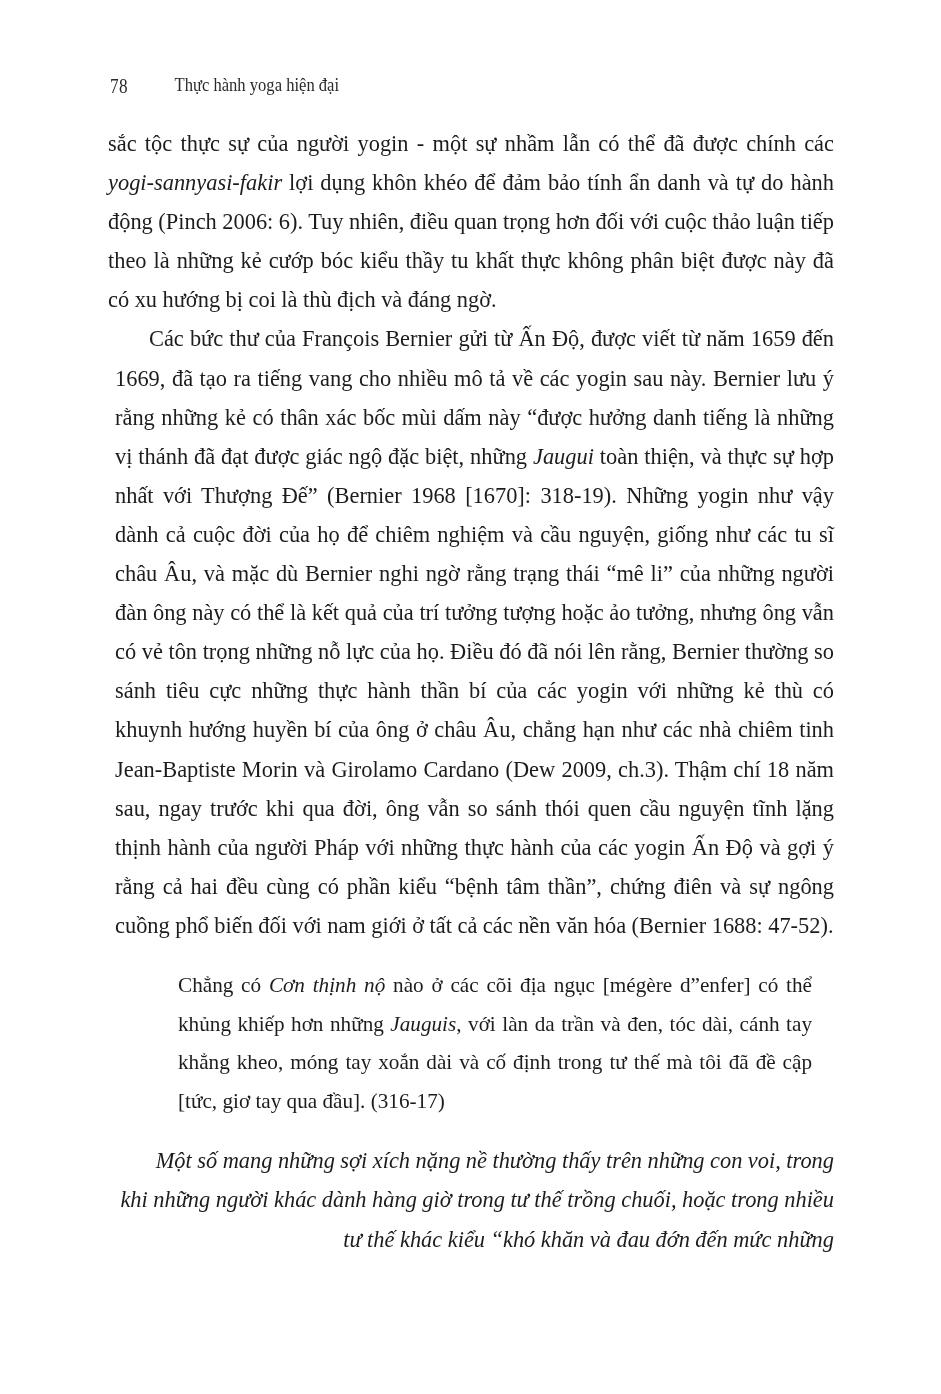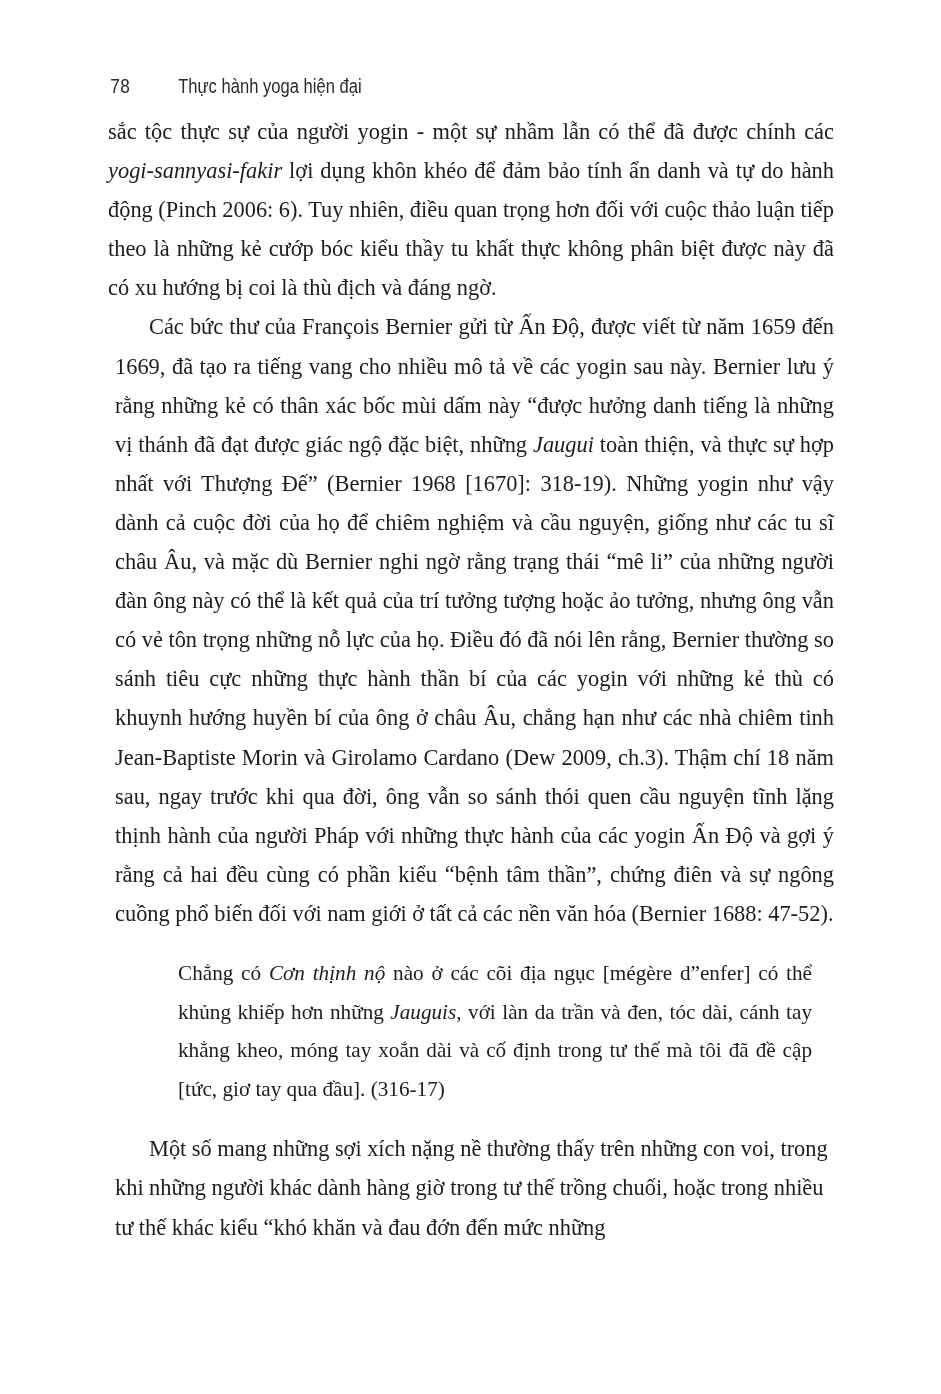--- a/index.html
+++ b/index.html
@@ -25,22 +25,22 @@
     height: 1394px;
     background: #fff;
   }
 
   
   .running-head {
     position: absolute;
     left: 108px;
     top: 74px;
     display: flex;
-    align-items: center;
-    font-family: Liberation Sans, sans-serif;
+    align-items: flex-start;
+    font-family: Liberation Serif, serif;
     font-stretch: condensed;
     color: #2a2a2a;
   }
   .folio {
     font-size: 21px;
     letter-spacing: 0.5px;
     transform: scaleX(0.82);
     transform-origin: left baseline;
     font-weight: 400;
   }
@@ -50,40 +50,41 @@
     transform: scaleX(0.85);
     transform-origin: left baseline;
     white-space: nowrap;
     font-weight: 400;
   }
 
   
   .column {
     position: absolute;
     left: 108px;
-    top: 112px;
+    top: 124px;
     width: 726px;
   }
 
   p.body-par {
     margin: 0;
     font-size: 22.4px;
     line-height: 39.1px;
     text-align: justify;
     text-justify: inter-word;
     text-indent: 0;
     hyphens: none;
     word-spacing: -0.1px;
   }
   p.body-par.indented {
     text-indent: 34px;
     margin-left: 7px;
   }
   p.body-par.last-ragged {
-    text-align: left;
+    text-align: right;
+    font-style: italic;
   }
 
   blockquote.quote {
     margin: 0;
     padding: 0 14px 0 62px;
     font-size: 21.2px;
     line-height: 38.6px;
     text-align: justify;
     text-justify: inter-word;
   }

